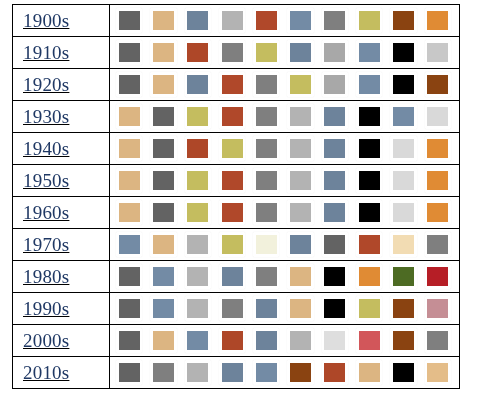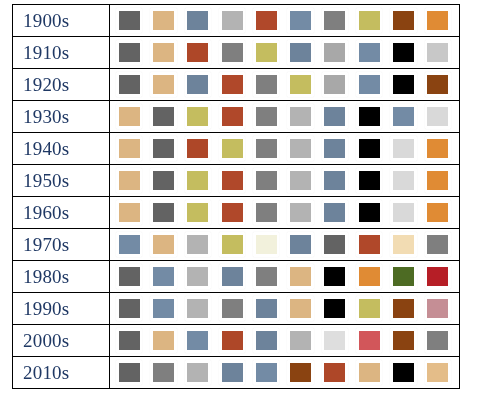--- a/index.html
+++ b/index.html
@@ -14,20 +14,21 @@
     font-family: "Liberation Sans", sans-serif;
     overflow: hidden;
   }
 
   #palette-table {
     border-collapse: collapse;
     margin-left: 12px;
     margin-top: 4px;
     width: 448px;
     table-layout: fixed;
+    text-decoration: underline;
   }
 
   #palette-table tr {
     height: 32px;
   }
 
   .decade-cell {
     width: 86px;
     border: 1px solid #000000;
     padding: 0 0 0 10px;

